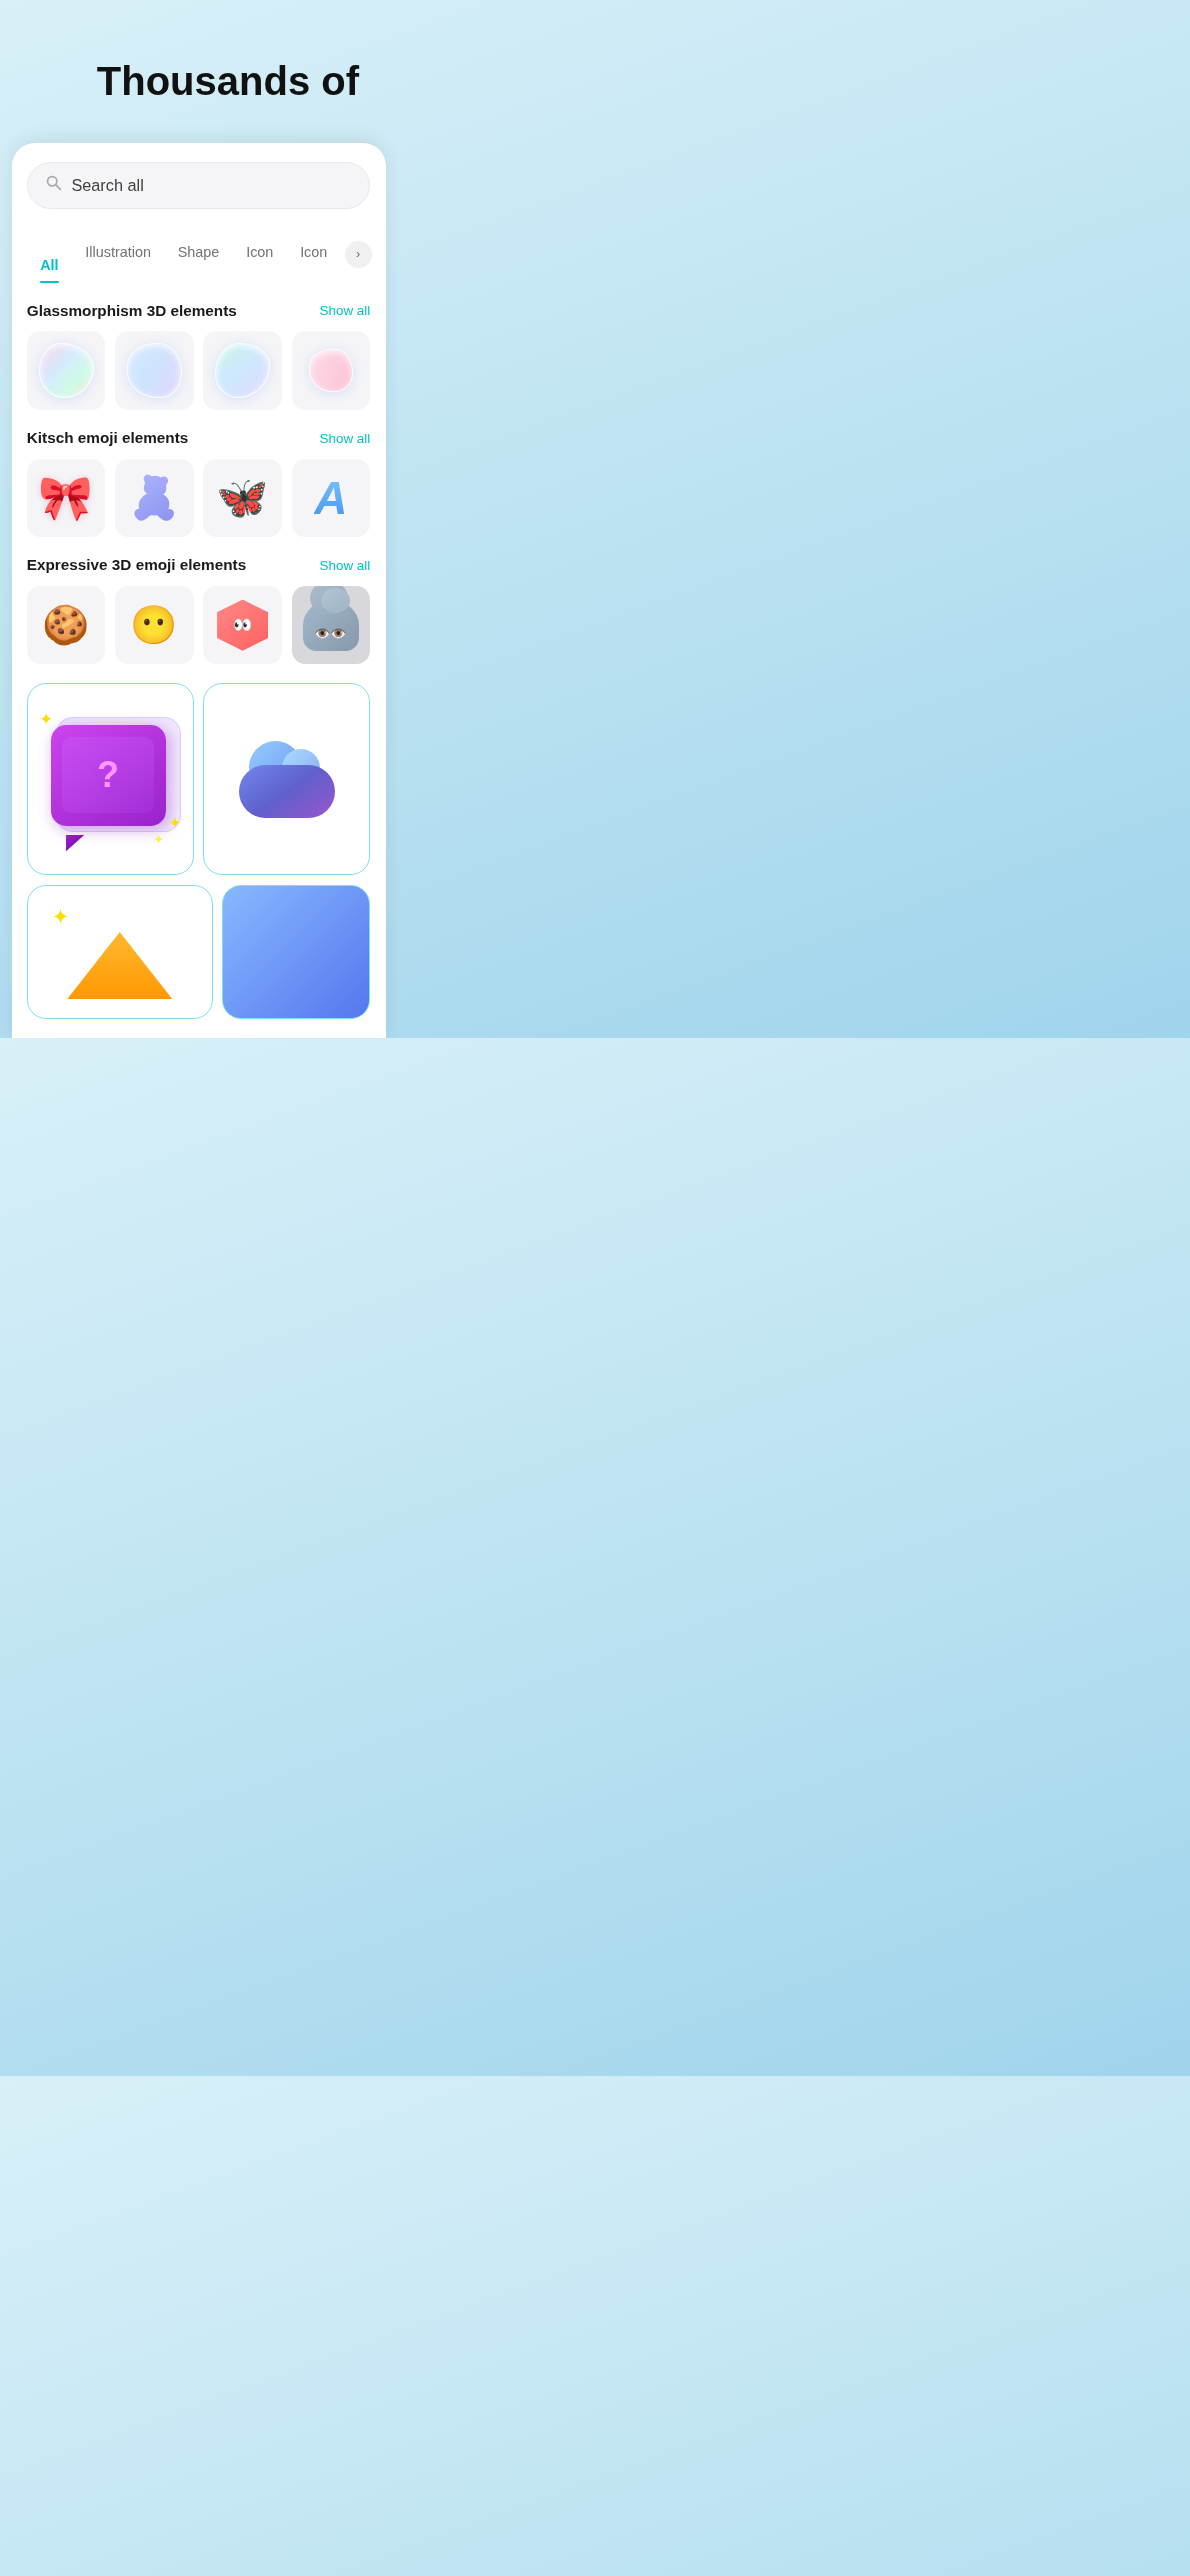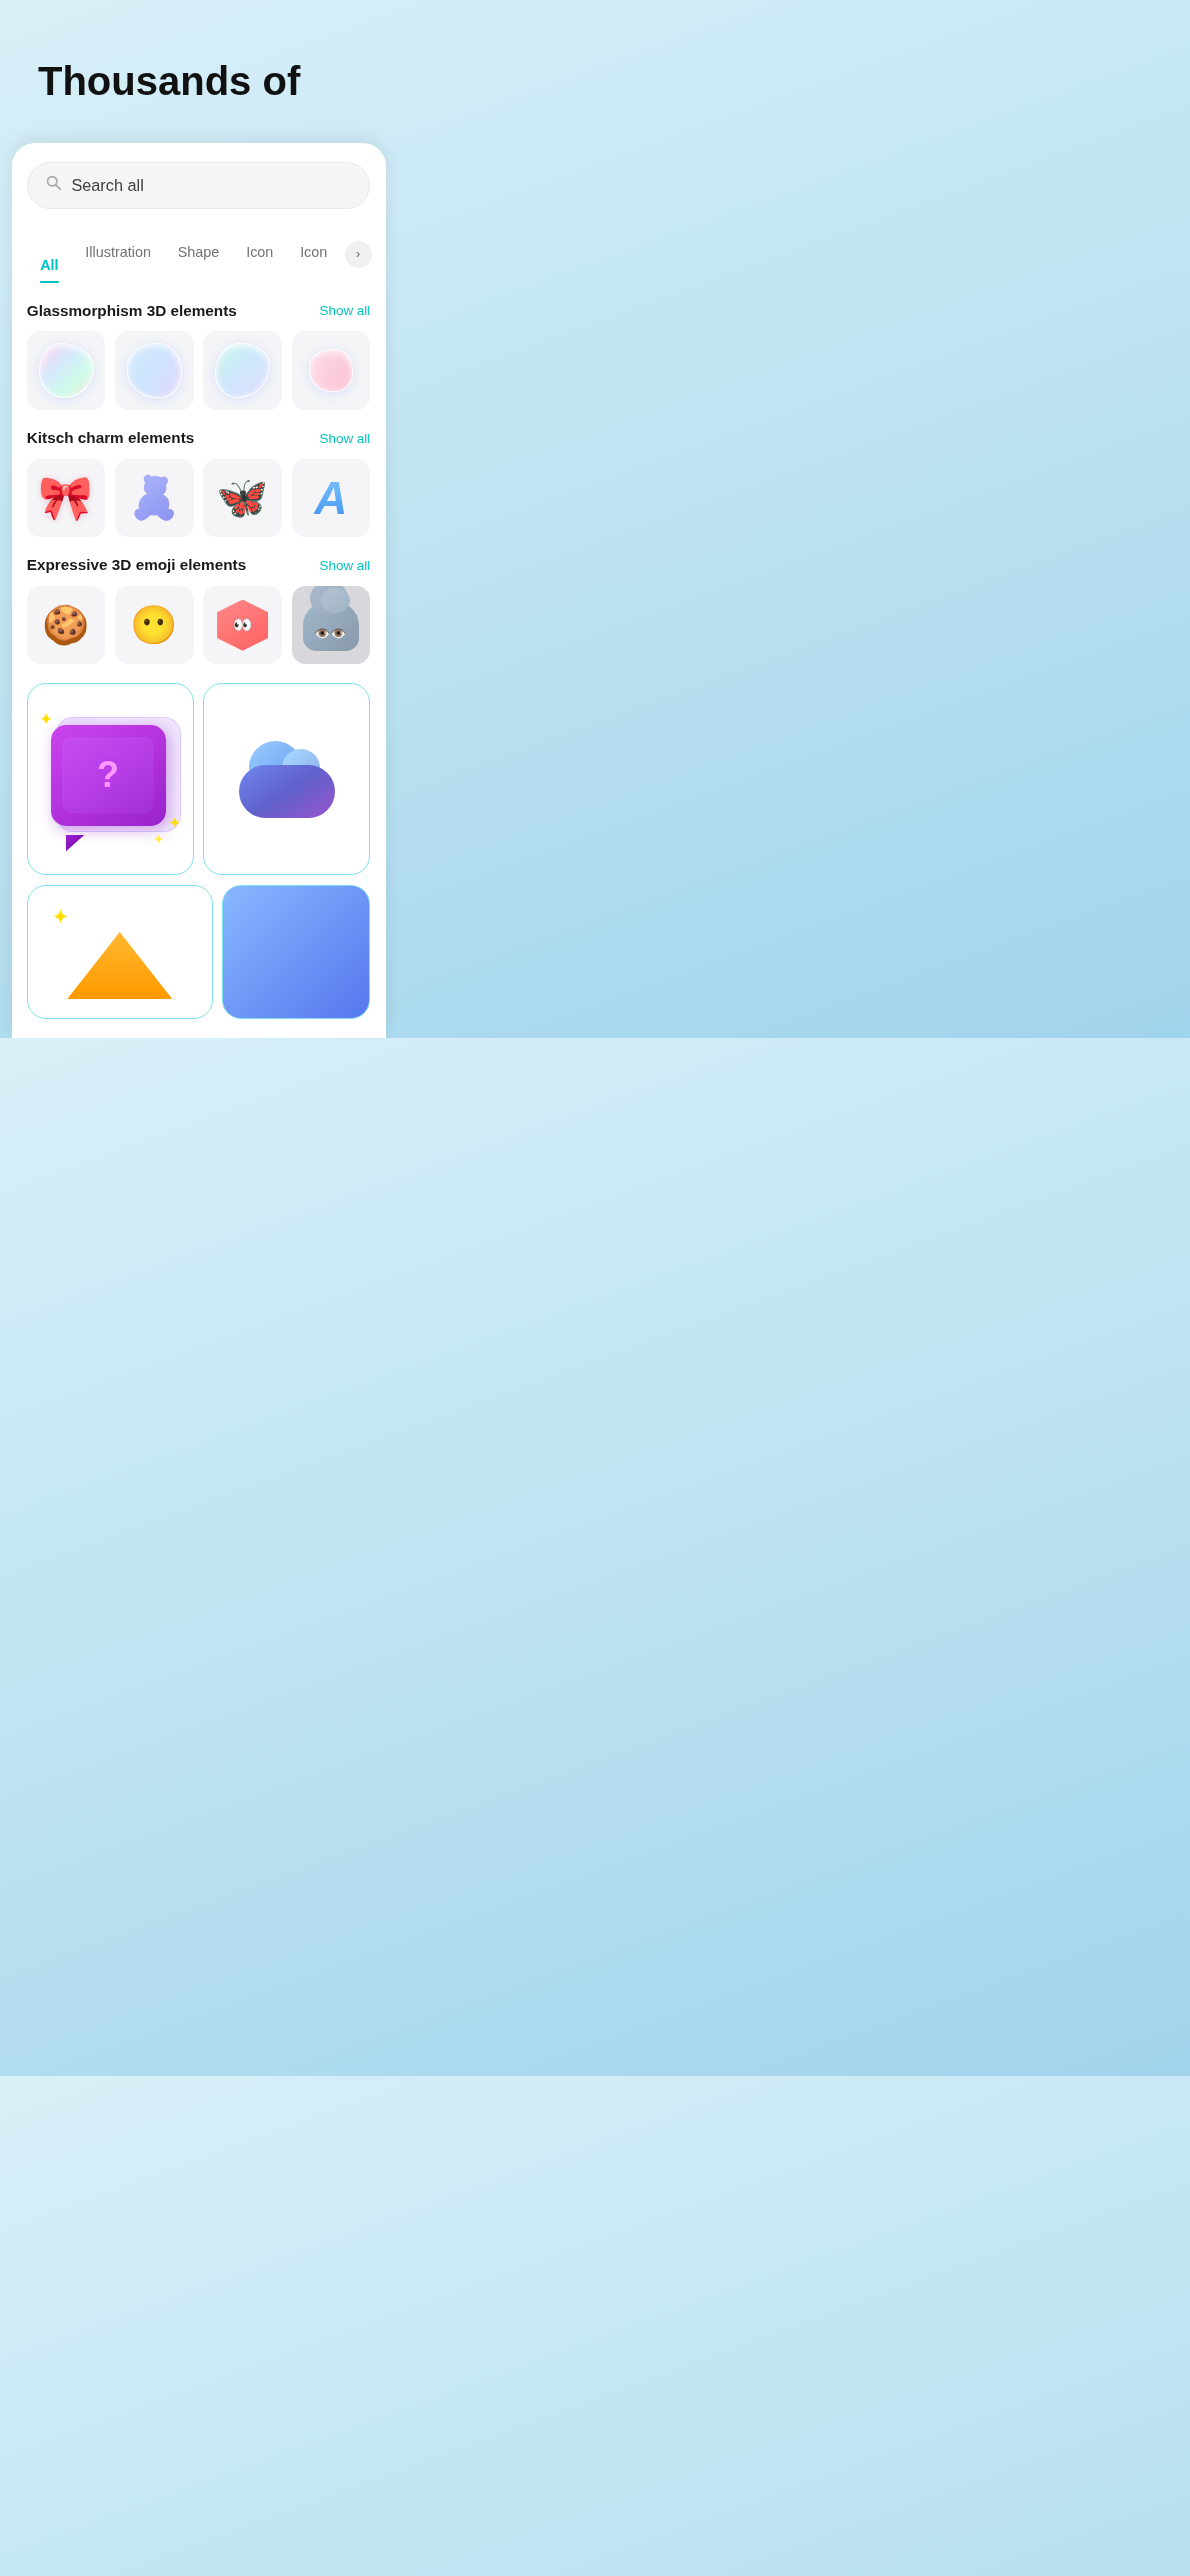--- a/index.html
+++ b/index.html
@@ -7,21 +7,21 @@
 
     body {
       width: 397px;
       min-height: 859px;
       background: linear-gradient(160deg, #d8f0f8 0%, #c8e8f5 30%, #b8e0f0 60%, #a0d4ec 100%);
       font-family: -apple-system, BlinkMacSystemFont, 'Segoe UI', sans-serif;
       overflow-x: hidden;
     }
 
     .hero-title {
-      text-align: left;
+      text-align: right;
       padding: 58px 38px 29px;
       font-size: 40px;
       font-weight: 900;
       color: #111;
       line-height: 1.15;
     }
 
     .hero-title .highlight {
       position: relative;
       display: inline-block;
@@ -384,21 +384,21 @@
     </div>
     <div class="element-card">
       <div class="glass-shape glass-shape-3"></div>
     </div>
     <div class="element-card">
       <div class="glass-shape glass-shape-4"></div>
     </div>
   </div>
 
   <div class="section-header">
-    <span class="section-title">Kitsch charm elements</span>
+    <span class="section-title">Kitsch emoji elements</span>
     <span class="show-all-btn">Show all</span>
   </div>
 
   <div class="elements-row">
     <div class="element-card">
       <span class="bow-shape" style="font-size:44px; color:#ee88aa;">🎀</span>
     </div>
     <div class="element-card">
       <span class="bear-shape" style="font-size:42px;">🧸</span>
     </div>

